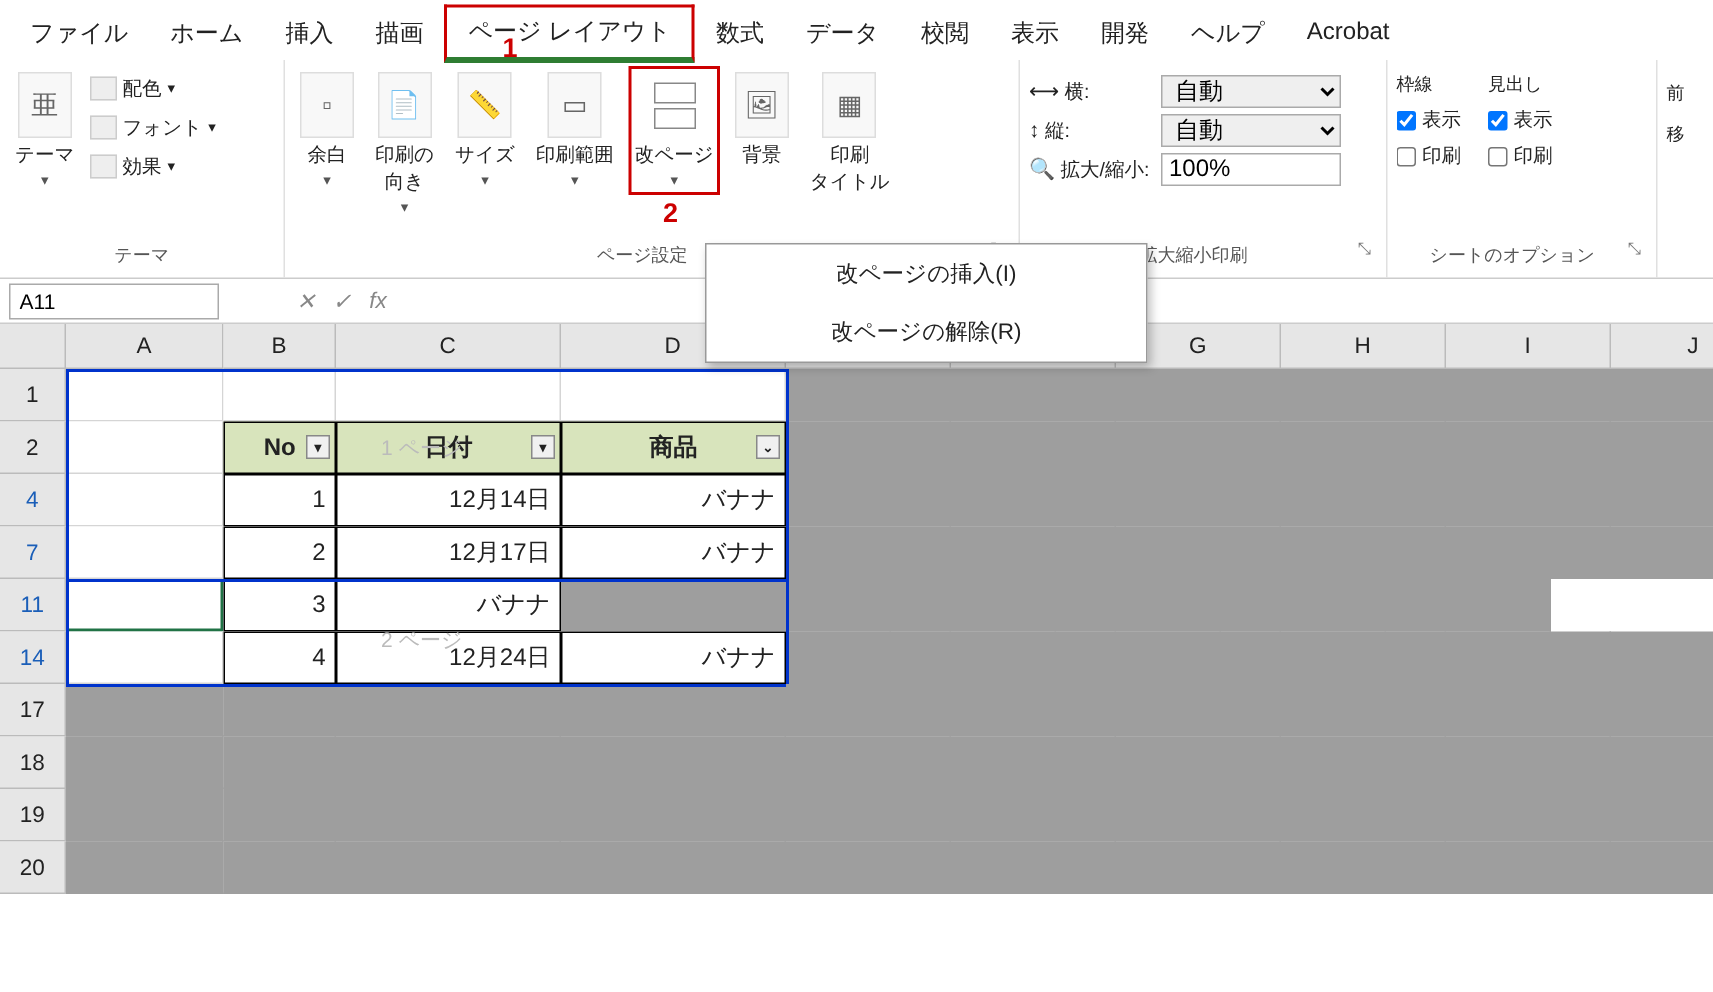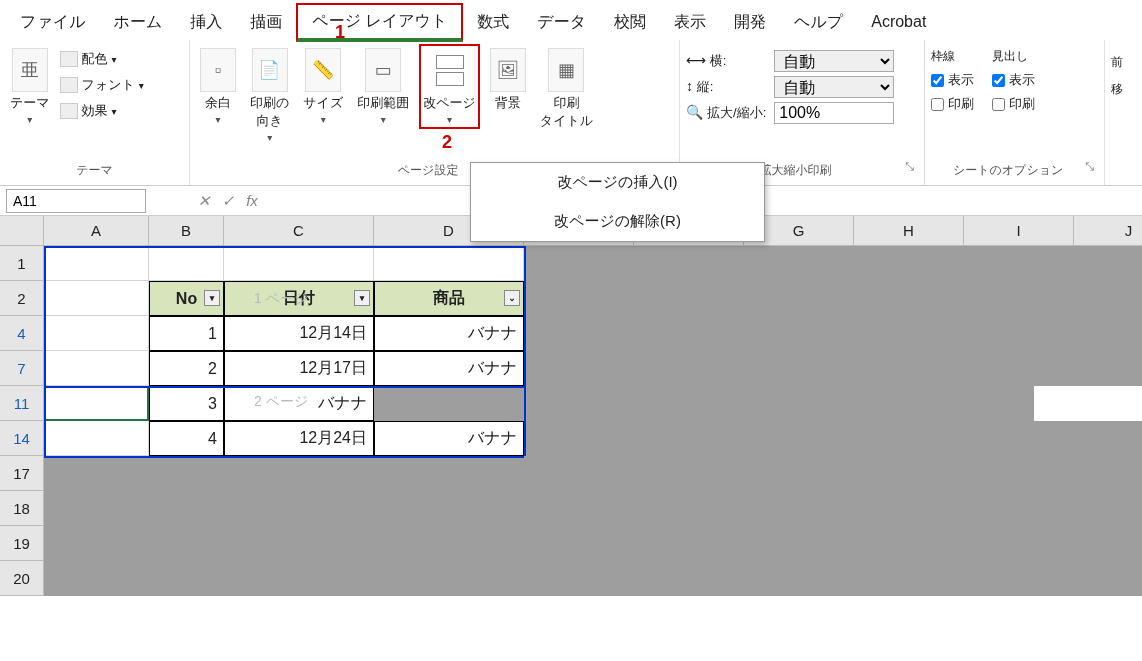--- a/index.html
+++ b/index.html
@@ -373,16 +373,16 @@
           <div class="cell gray-area" style="width: 110px;"></div>
           <div class="cell gray-area" style="width: 110px;"></div>
           <div class="cell gray-area" style="width: 110px;"></div>
         </div>
         <div class="page-brk-h" style="top: 0px; width: 480px;"></div>
         <div class="page-brk-h" style="top: 140px; width: 480px;"></div>
         <div class="page-brk-h" style="top: 210px; width: 480px;"></div>
         <div class="page-brk-v" style="left: 0px; height: 210px;"></div>
         <div class="page-brk-v" style="left: 480px; height: 210px;"></div>
         <div class="watermark" style="left: 210px; top: 44px;">1 ページ</div>
-        <div class="watermark" style="left: 210px; top: 147px;">2 ページ</div>
+        <div class="watermark" style="left: 210px; top: 172px;">2 ページ</div>
       </div>
   </div>
 </div>
 
 </body></html>

